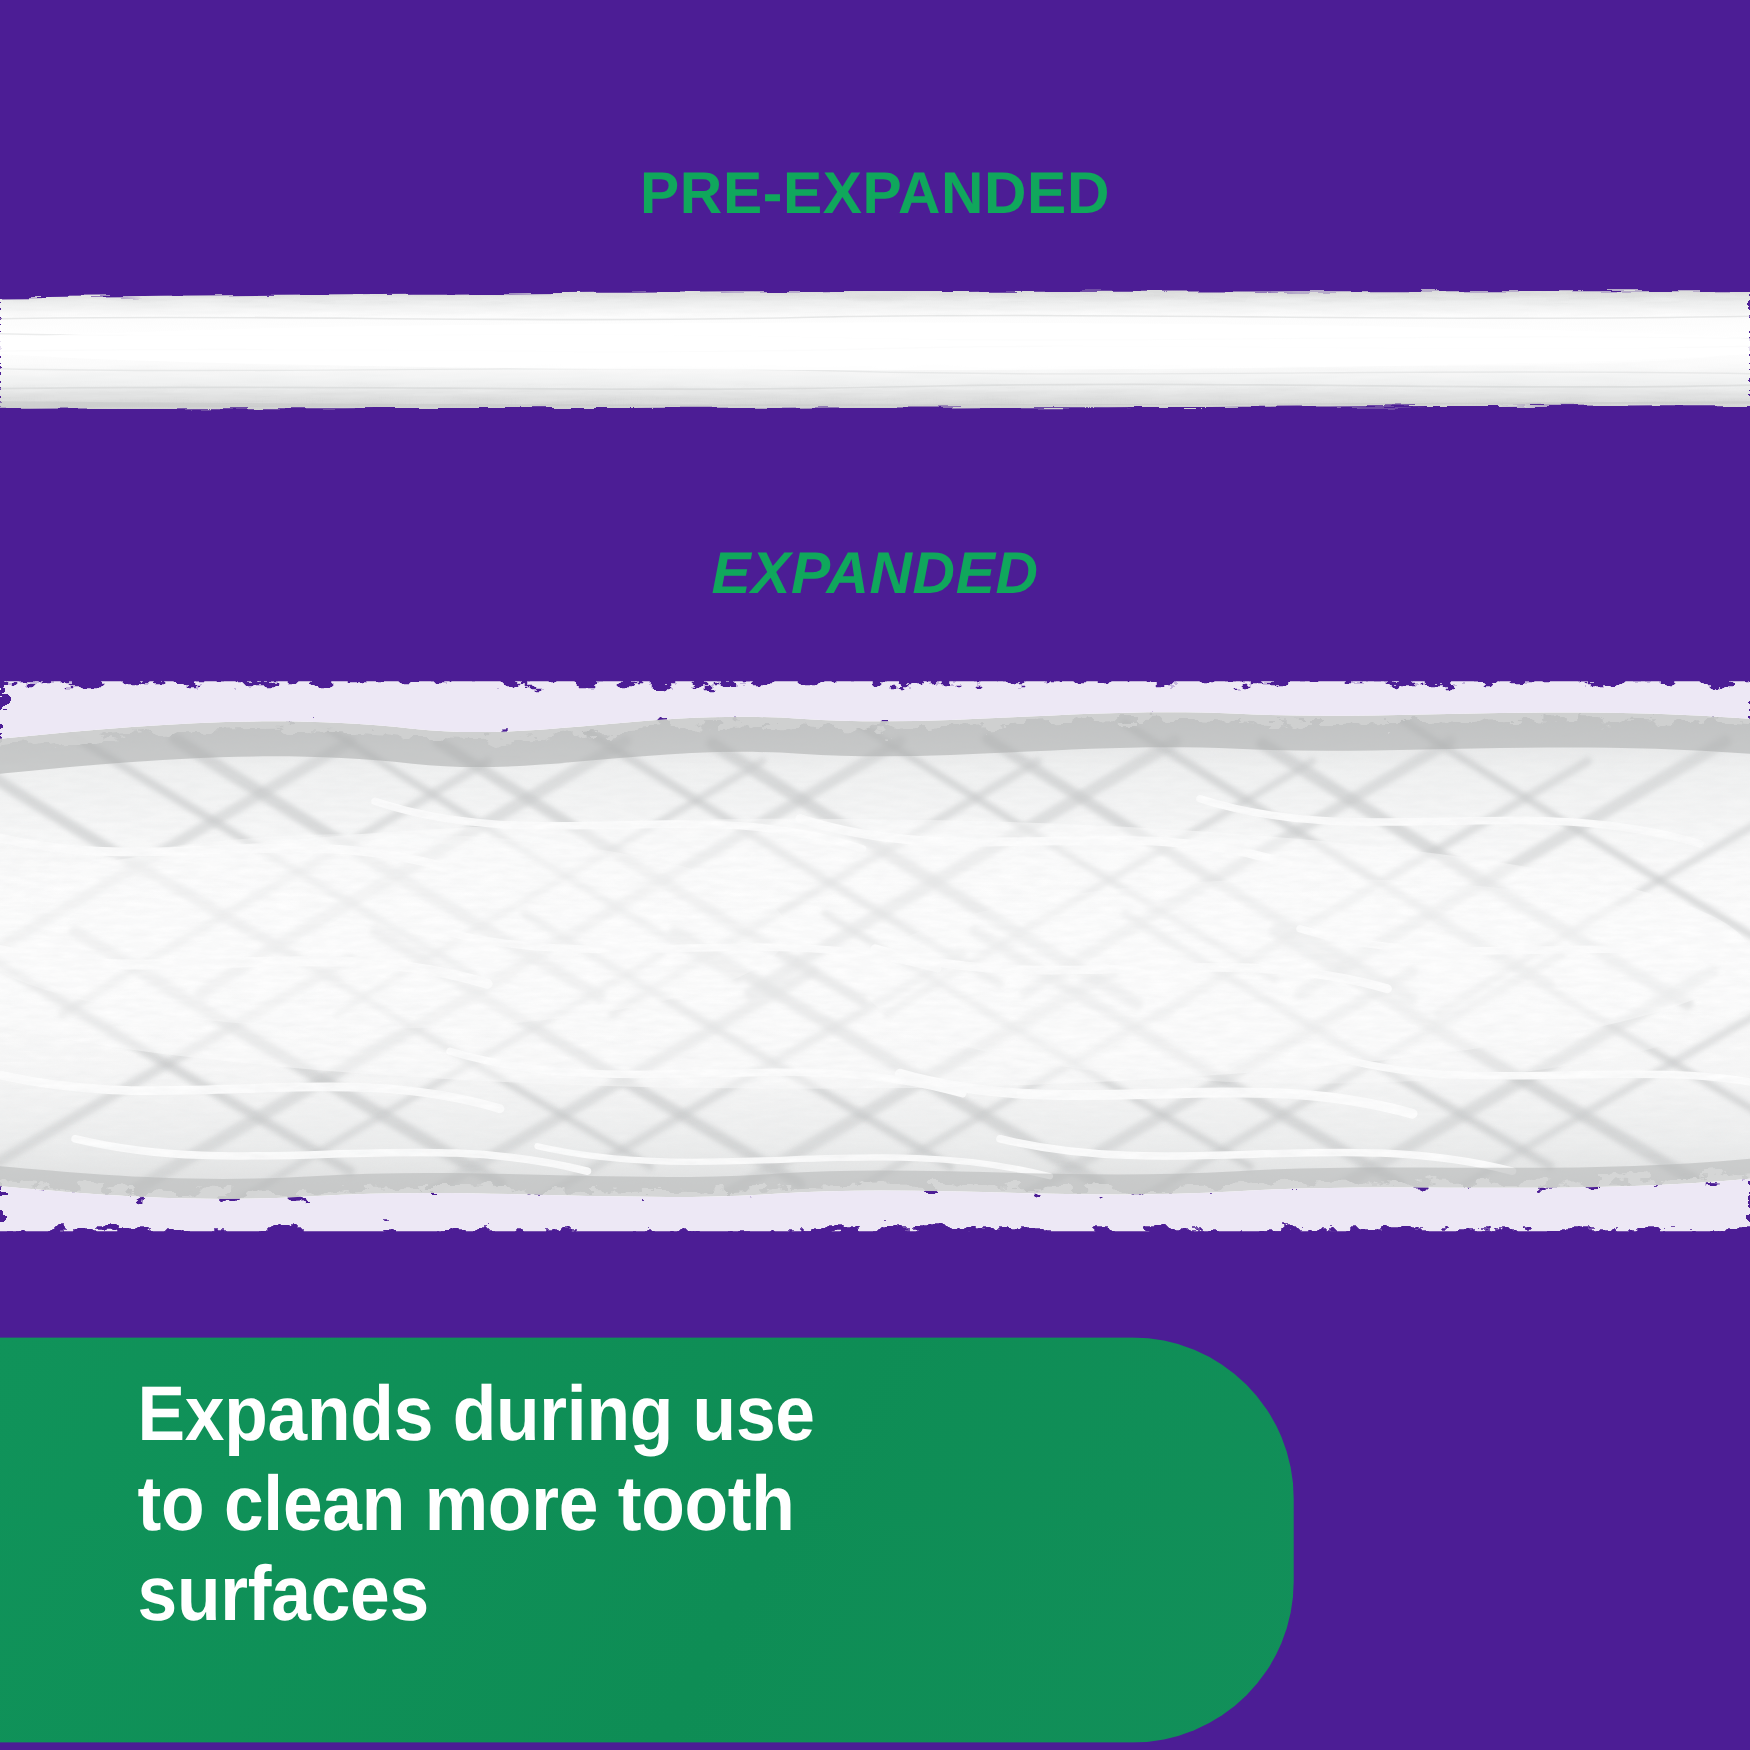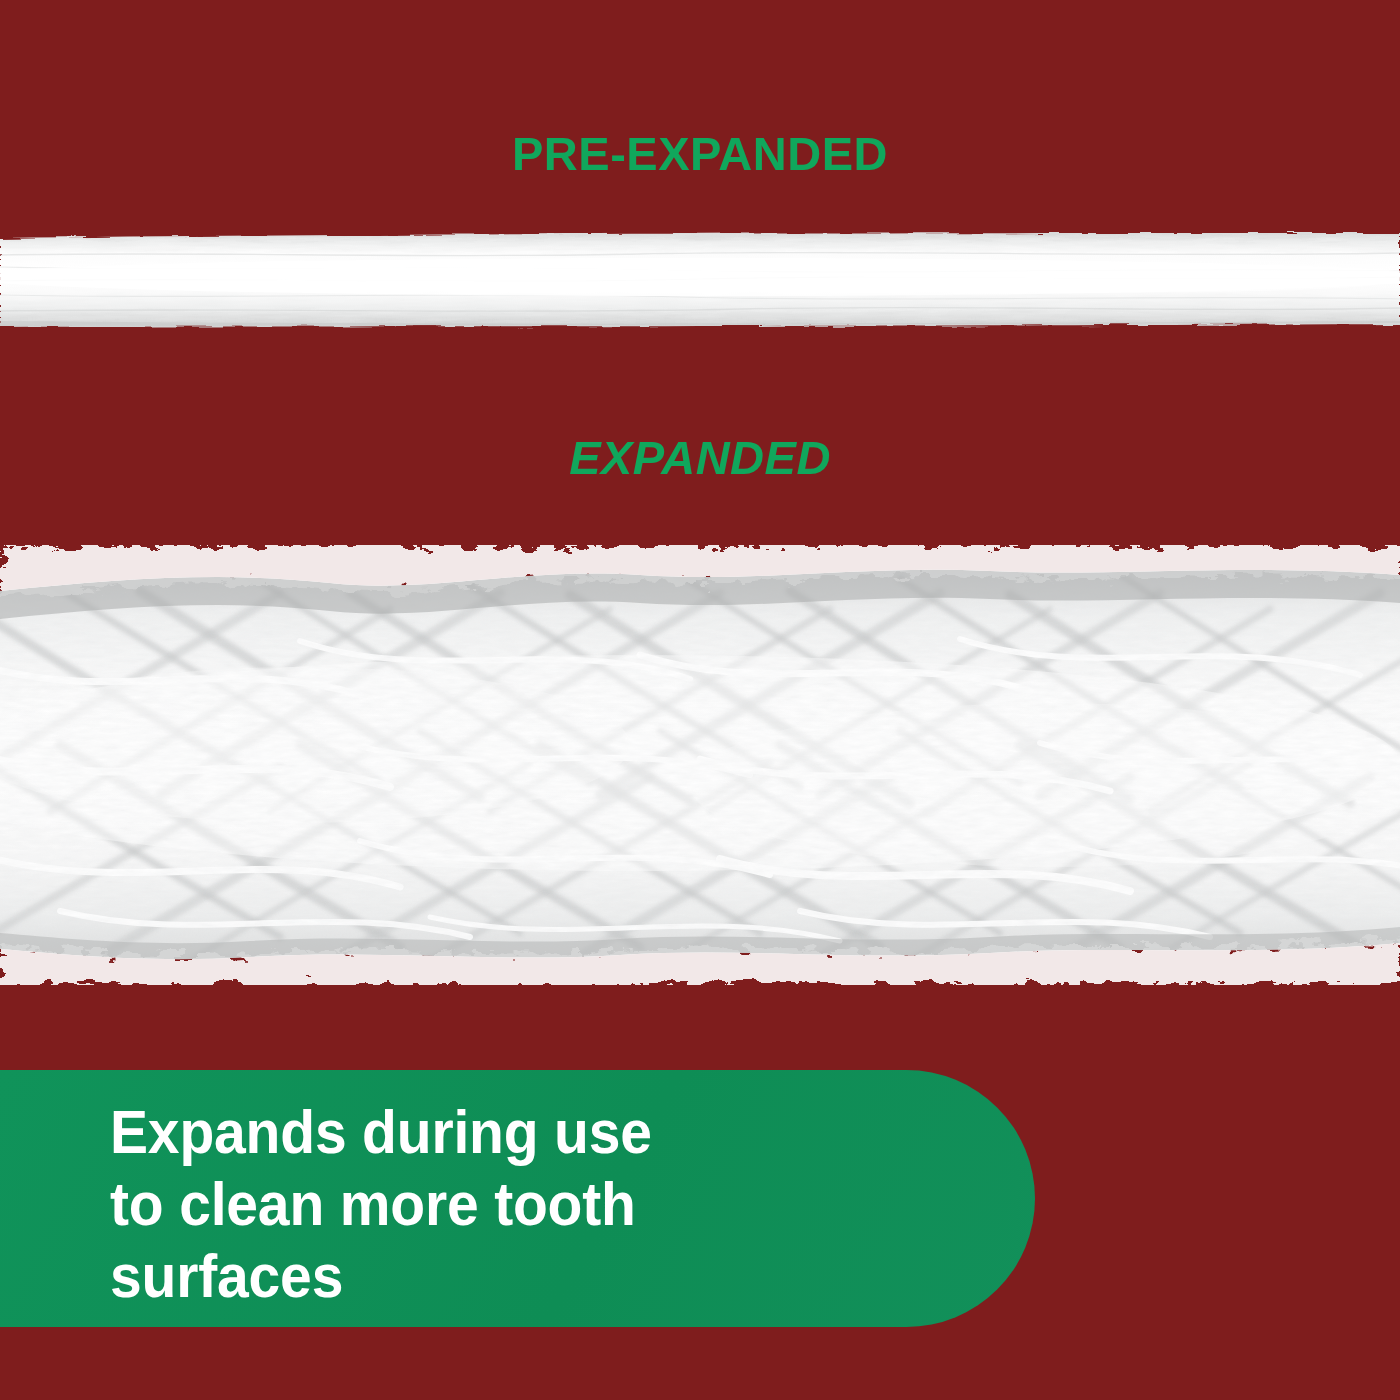--- a/index.html
+++ b/index.html
@@ -12,21 +12,21 @@
     height: 1400px;
     position: relative;
     overflow: hidden;
     font-family: "Liberation Sans", "DejaVu Sans", sans-serif;
     -webkit-font-smoothing: antialiased;
   }
 
   .stage {
     position: absolute;
     inset: 0;
-    background: #7f1d1d;
+    background: #4c1d95;
   }
 
   
   .heading {
     position: absolute;
     left: 0;
     width: 1400px;
     text-align: center;
     font-weight: 700;
     letter-spacing: 0.5px;
@@ -63,21 +63,21 @@
     width: 1400px;
     height: 100%;
   }
 
   
   #callout-banner {
     position: absolute;
     left: 0;
     top: 1070px;
     width: 1035px;
-    height: 257px;
+    height: 324px;
     background: #10935a;
     background-image: linear-gradient(115deg, #13archive 0%, #10935a 0%, #0e8d55 55%, #118f57 100%);
     border-radius: 0 129px 129px 0;
     box-sizing: border-box;
   }
   #callout-text {
     position: absolute;
     left: 110px;
     top: 26px;
     width: 780px;

